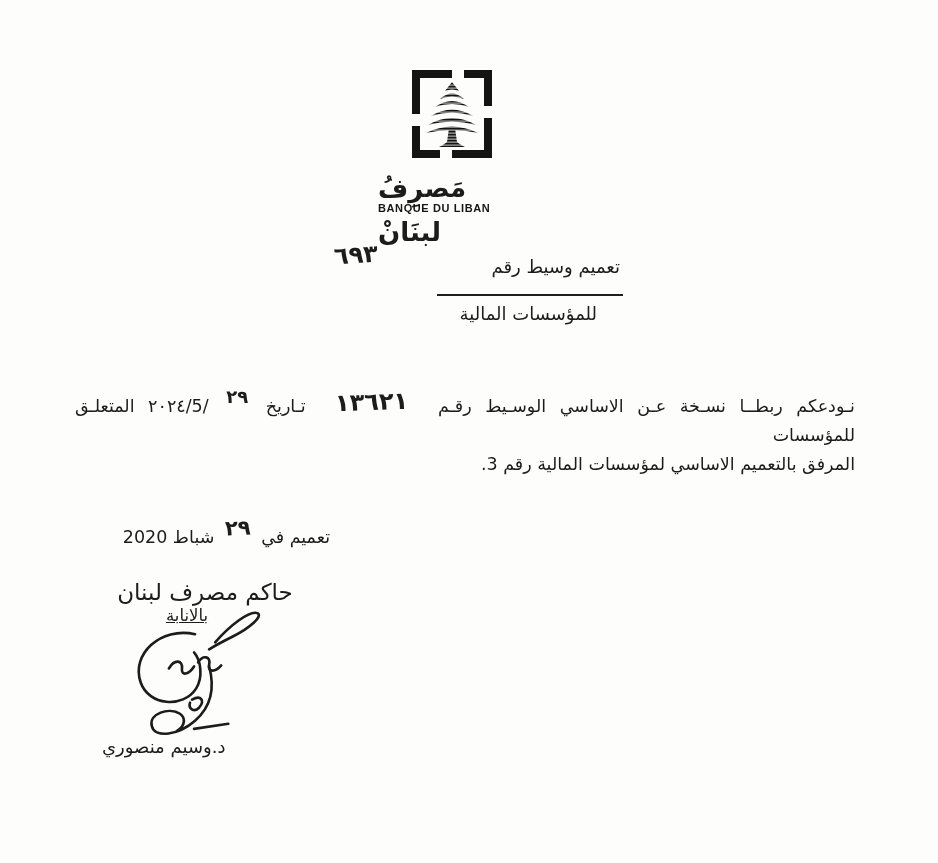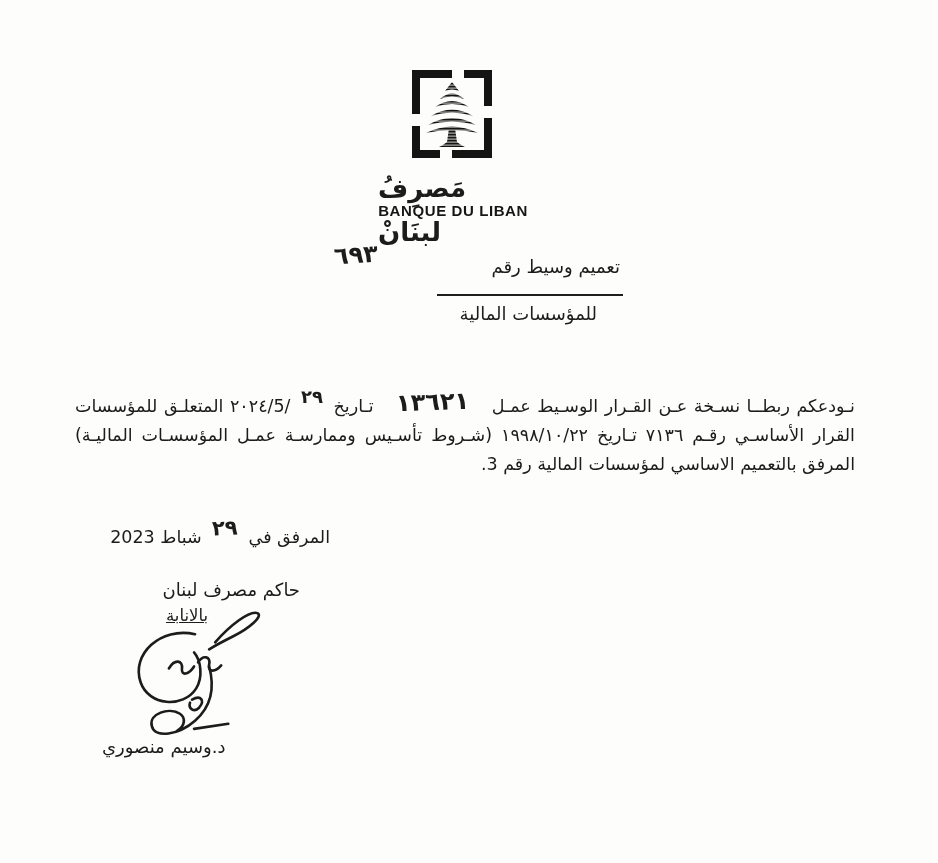--- a/index.html
+++ b/index.html
@@ -15,21 +15,21 @@
 
   
   .logo-svg{left:405px;top:62px;width:94px;height:102px;}
   .bank-ar{
     left:378px;top:166px;width:150px;height:36px;
     text-align:left;font-size:26px;font-weight:bold;
     letter-spacing:-1px;line-height:44px;direction:rtl;
   }
   .bank-en{
     left:378px;top:202px;width:150px;
-    text-align:right;font-size:15px;font-weight:bold;
+    text-align:left;font-size:11px;font-weight:bold;
     letter-spacing:.6px;color:#161616;
     font-family:"Liberation Sans",sans-serif;
   }
 
   
   .hw{font-weight:bold;display:inline-block;}
   .circ-number{
     left:334px;top:241px;font-size:24px;letter-spacing:6px;
     transform:rotate(-4deg);font-weight:bold;
   }
@@ -67,22 +67,22 @@
     right:608px;top:527px;font-size:17.5px;direction:rtl;white-space:nowrap;
   }
   .hw-day{
     font-size:21px;letter-spacing:2px;
     transform:translateY(-8px) rotate(-2deg);
     padding:0 5px;line-height:0;
   }
 
   
   .sig-title{
-    left:110px;top:579px;width:190px;text-align:right;
-    font-size:18px;direction:rtl;white-space:nowrap;z-index:1;
+    left:110px;top:579px;width:190px;text-align:center;
+    font-size:23px;direction:rtl;white-space:nowrap;z-index:1;
   }
   .sig-capacity{
     left:112px;top:606px;width:150px;text-align:center;
     font-size:16.5px;direction:rtl;z-index:1;text-decoration:underline;
   }
   .sig-mark{left:96px;top:596px;width:182px;height:156px;z-index:2;}
   .sig-name{
     left:102px;top:736px;font-size:18px;direction:rtl;white-space:nowrap;
   }
 </style>
@@ -127,41 +127,34 @@
   <div class="abs bank-ar">مَصرِفُ لبنَانْ</div>
   <div class="abs bank-en">BANQUE DU LIBAN</div>
 
   <div class="abs circ-number">٦٩٣</div>
   <div class="abs circ-type">تعميم وسيط رقم</div>
   <div class="abs circ-rule"></div>
   <div class="abs addressee">للمؤسسات المالية</div>
 
   <div class="abs body-par" dir="rtl">
     <div class="jline">
-      <span>نـودعكم ربطــا نسـخة عـن القـرار الوسـيط عمـل</span>
+      <span>نـودعكم ربطــا نسـخة عـن الاساسي الوسـيط رقـم</span>
       <span class="hw hw-big">١٣٦٢١</span>
       <span>تـاريخ</span>
       <span class="hw hw-sup">٢٩</span>
       <span class="ltr" dir="ltr">٢٠٢٤/5/</span>
       <span>المتعلـق للمؤسسات</span>
     </div>
-    <div class="jline">
-      <span>القرار الأساسـي رقـم</span>
-      <span>٧١٣٦</span>
-      <span>تـاريخ</span>
-      <span class="ltr" dir="ltr">١٩٩٨/١٠/٢٢</span>
-      <span>(شـروط تأسـيس وممارسـة عمـل المؤسسـات الماليـة)</span>
-    </div>
     <div>المرفق بالتعميم الاساسي لمؤسسات المالية رقم 3.</div>
   </div>
 
   <div class="abs dateline">
-    <span>المرفق في</span>
+    <span>تعميم في</span>
     <span class="hw hw-day">٢٩</span>
-    <span>شباط 2023</span>
+    <span>شباط 2020</span>
   </div>
 
   <div class="abs sig-title">حاكم مصرف لبنان</div>
   <div class="abs sig-capacity">بالانابة</div>
 
   <svg class="abs sig-mark" viewBox="0 0 180 155" aria-hidden="true">
     <g fill="none" stroke="#1c1c1c" stroke-width="2.6" stroke-linecap="round">
       <path d="M118,46 C132,30 152,14 160,17 C166,20 152,32 136,40 C128,44 120,48 112,53"></path>
       <path d="M98,38 C64,30 34,58 44,86 C52,109 86,112 99,92 C106,81 104,64 97,56"></path>
       <path d="M72,72 C78,62 86,64 85,72 C84,80 92,78 97,70"></path>

